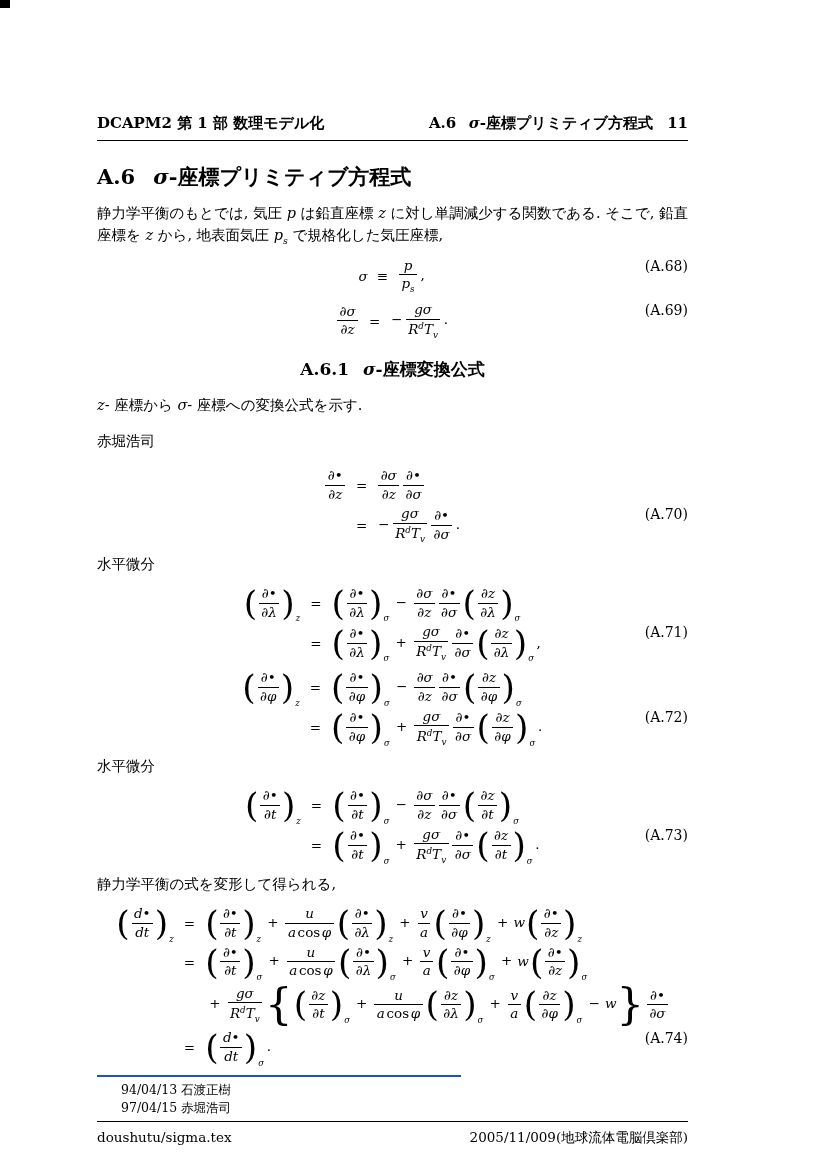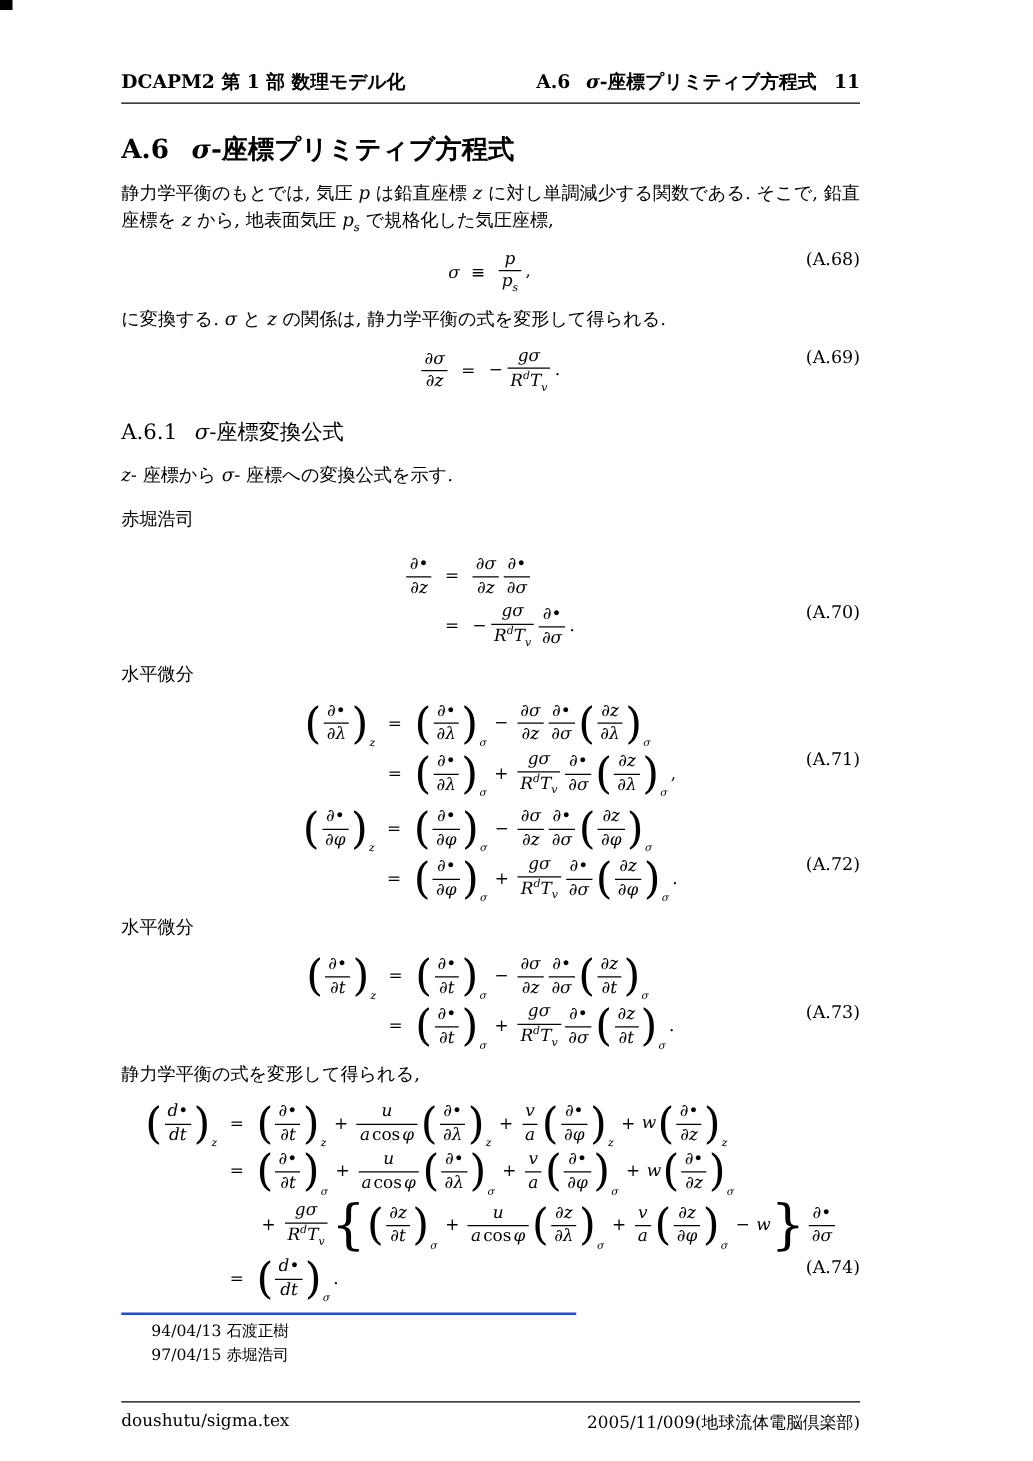--- a/index.html
+++ b/index.html
@@ -5,29 +5,29 @@
   html,body{margin:0;padding:0;}
   body{
     width:826px;height:1169px;background:#ffffff;color:#000;
     font-family:"DejaVu Serif","Liberation Serif",serif;
     position:relative;overflow:hidden;
     -webkit-font-smoothing:antialiased;
   }
   .corner-artifact{position:absolute;left:0;top:0;width:10px;height:8px;background:#000;}
   .content{position:absolute;left:97px;top:0;width:591px;}
   
-  .pagehead{margin-top:56px;display:flex;justify-content:space-between;align-items:baseline;
+  .pagehead{margin-top:114px;display:flex;justify-content:space-between;align-items:baseline;
     font-weight:bold;font-size:15px;border-bottom:1.5px solid #000;padding-bottom:7px;}
   .pagehead .hright{display:flex;gap:14px;align-items:baseline;}
   .pagehead .hsec{margin-right:2px;}
   .it{font-style:italic;}
   
   h1.sec{font-size:21px;font-weight:bold;margin:22px 0 12px 0;}
   h1.sec .secnum{margin-right:18px;}
-  h2.subsec{font-size:17px;font-weight:normal;margin:16px 0 8px 0;}
+  h2.subsec{font-size:17px;font-weight:bold;margin:16px 0 8px 0;text-align:center;}
   h2.subsec .secnum{margin-right:14px;}
   
   p.body{font-size:14.5px;line-height:1.5;margin:8px 0;text-align:justify;}
   p.body.tight{margin:14px 0;}
   .mseg{font-style:italic;font-family:"DejaVu Serif",serif;}
   sub,sup{font-size:65%;}
   
   .eq-wrap{position:relative;margin:4px 0;font-size:13.5px;}
   table.eq{border-collapse:collapse;margin:0 auto;}
   table.eq td{padding:2px 0;vertical-align:middle;white-space:nowrap;}
@@ -77,21 +77,20 @@
         <tbody>
           <tr>
             <td class="lhs"><span class="mi">σ</span></td>
             <td class="rel">≡</td>
             <td class="rhs"><span class="frac"><span class="fnum"><span class="mi">p</span></span><span class="fden"><span class="mi">p<sub class="it">s</sub></span></span></span><span class="mr">,</span><span class="eqnum">(A.68)</span></td>
           </tr>
         </tbody>
       </table>
     </div>
 
-  <p class="body">に変換する. <span class="mseg">σ</span> と <span class="mseg">z</span> の関係は, 静力学平衡の式を変形して得られる.</p>
 
   <div class="eq-wrap">
       <table class="eq">
         <tbody>
           <tr>
             <td class="lhs"><span class="frac"><span class="fnum"><span class="mi">∂σ</span></span><span class="fden"><span class="mi">∂z</span></span></span></td>
             <td class="rel">=</td>
             <td class="rhs"><span class="mr">−</span><span class="frac"><span class="fnum"><span class="mi">gσ</span></span><span class="fden"><span class="mi">R<sup class="it">d</sup></span><span class="mi">T<sub class="it">v</sub></span></span></span><span class="mr">.</span><span class="eqnum">(A.69)</span></td>
           </tr>
         </tbody>

